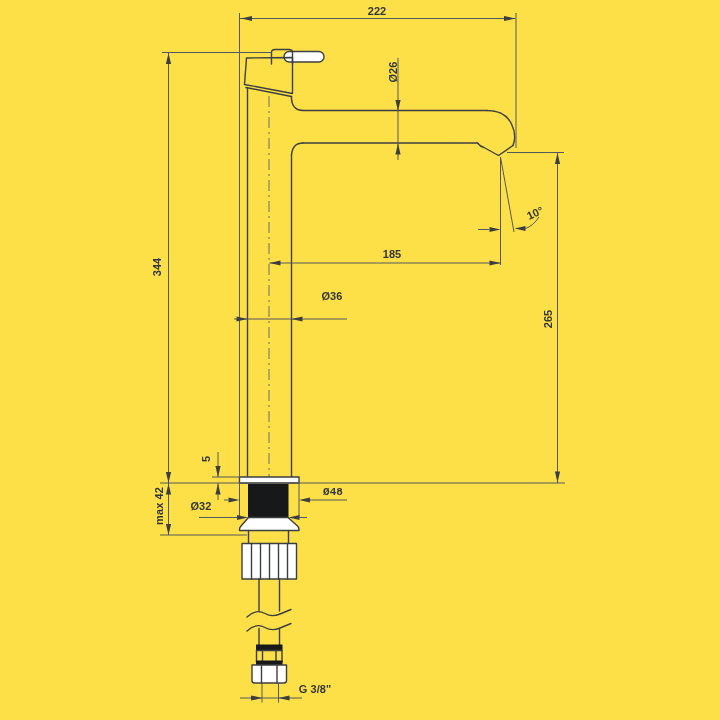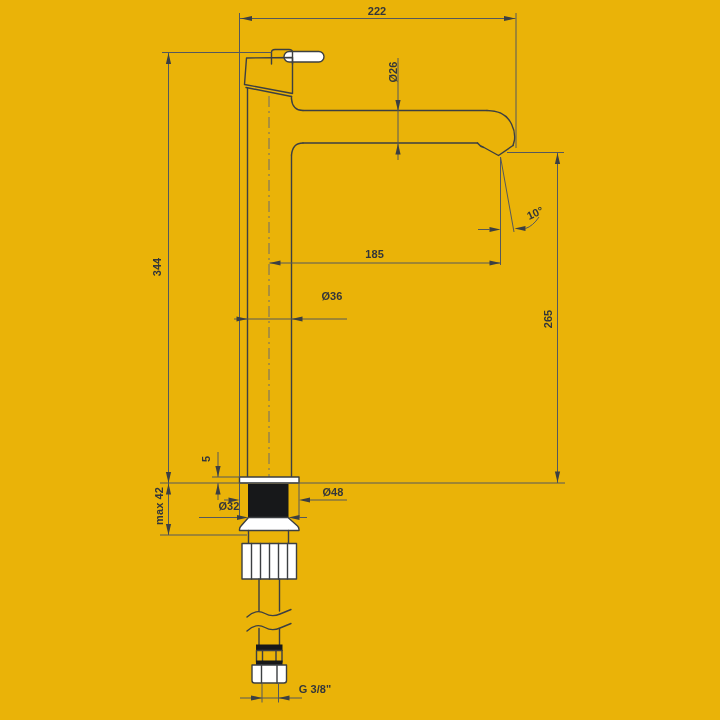--- a/index.html
+++ b/index.html
@@ -1,17 +1,17 @@
 <!DOCTYPE html>
 <html><head>
 <meta charset="utf-8">
 <style>
   html,body{margin:0;padding:0;background:#ffffff;}
   .canvas{
-    position:relative;width:720px;height:720px;background:#eab308;overflow:hidden;
+    position:relative;width:720px;height:720px;background:#fde047;overflow:hidden;
     font-family:"Liberation Sans", sans-serif;
   }
   .canvas svg{position:absolute;left:0;top:0;}
   .lbl{
     position:absolute;font-size:11px;font-weight:bold;color:#33363a;
     text-align:center;white-space:nowrap;line-height:12px;
     letter-spacing:0.1px;
   }
   .rot{transform:rotate(-90deg);transform-origin:center center;}
   .rot10{transform:rotate(-24deg);transform-origin:center center;}
@@ -140,24 +140,24 @@
       <polygon class="arr" points="248,517.5 237,514.9 237,520.1"></polygon>
       <polygon class="arr" points="288.5,517.5 299.5,514.9 299.5,520.1"></polygon>
       <polygon class="arr" points="262,698 251,695.4 251,700.6"></polygon>
       <polygon class="arr" points="278.5,698 289.5,695.4 289.5,700.6"></polygon>
       <polygon class="arr" points="500.5,229.5 489.5,226.9 489.5,232.1"></polygon>
       <polygon class="arr" points="514.5,228.5 525.5,225.9 525.5,231.1"></polygon>
     </g>
   </svg>
 
   <span class="lbl" style="left:357px;top:5px;width:40px;">222</span>
-  <span class="lbl" style="left:344px;top:248px;width:40px;text-align:right;">185</span>
+  <span class="lbl" style="left:372px;top:248px;width:40px;">185</span>
   <span class="lbl" style="left:310px;top:290px;width:44px;">Ø36</span>
-  <span class="lbl" style="left:311px;top:486px;width:44px;">Ø48</span>
-  <span class="lbl" style="left:207px;top:500px;width:44px;">Ø32</span>
+  <span class="lbl" style="left:311px;top:486px;width:44px;font-family:Liberation Mono, monospace;">Ø48</span>
+  <span class="lbl" style="left:179px;top:500px;width:44px;">Ø32</span>
   <span class="lbl" style="left:290px;top:683px;width:50px;">G 3/8"</span>
 
   <span class="lbl rot" style="left:137px;top:261px;width:40px;">344</span>
   <span class="lbl rot" style="left:132px;top:500px;width:54px;">max 42</span>
   <span class="lbl rot" style="left:371px;top:66px;width:44px;">Ø26</span>
   <span class="lbl rot" style="left:196px;top:453px;width:20px;">5</span>
   <span class="lbl rot" style="left:528px;top:313px;width:40px;">265</span>
   <span class="lbl rot10" style="left:519px;top:207px;width:32px;">10°</span>
 </div>
 

